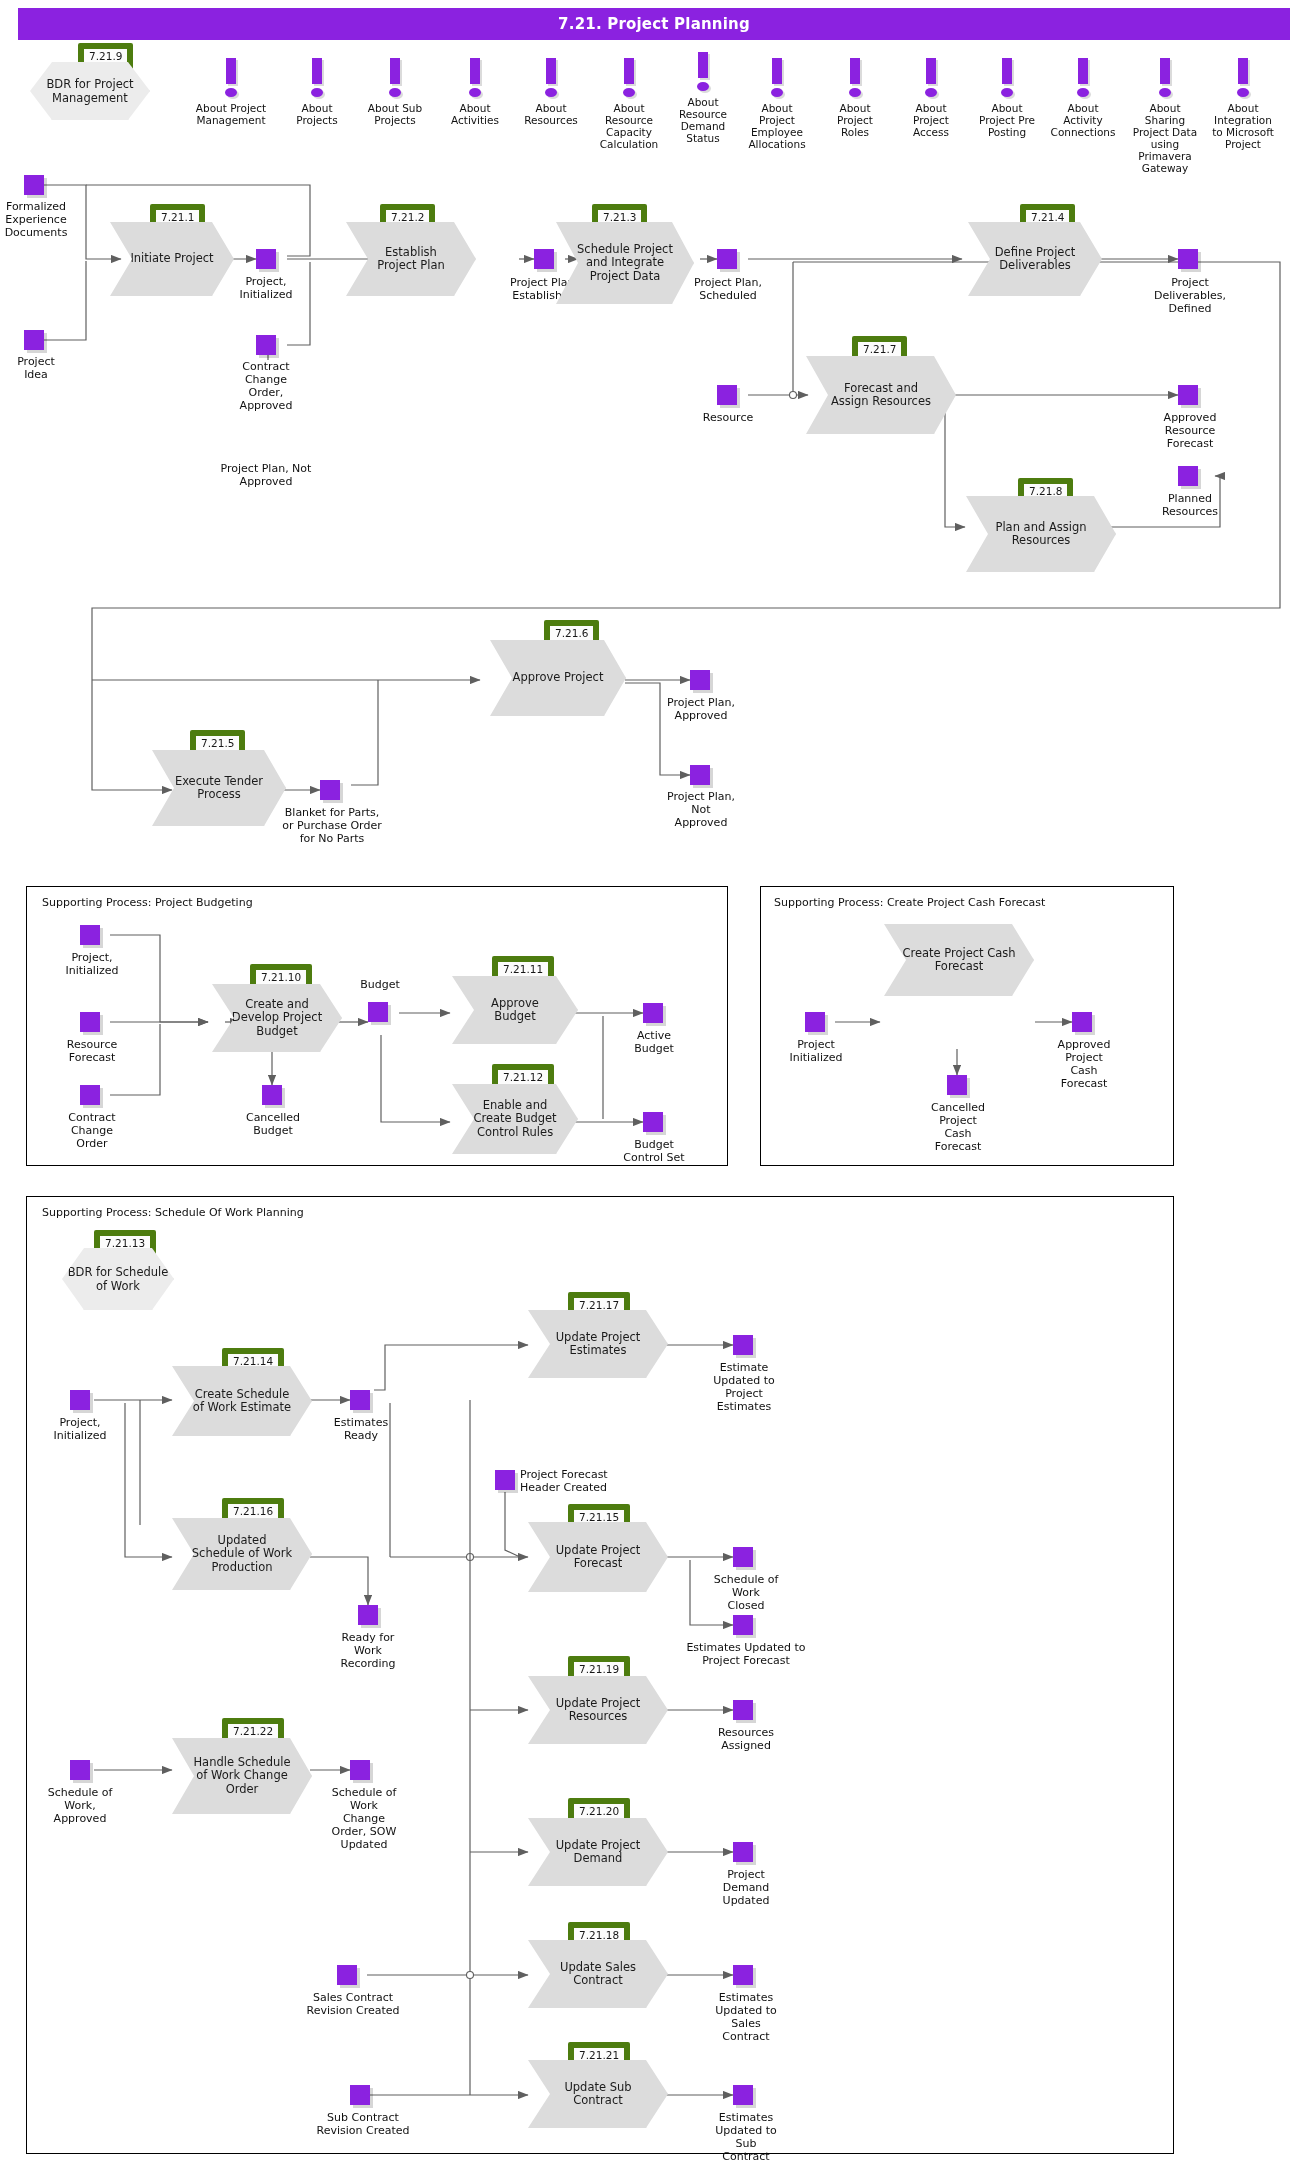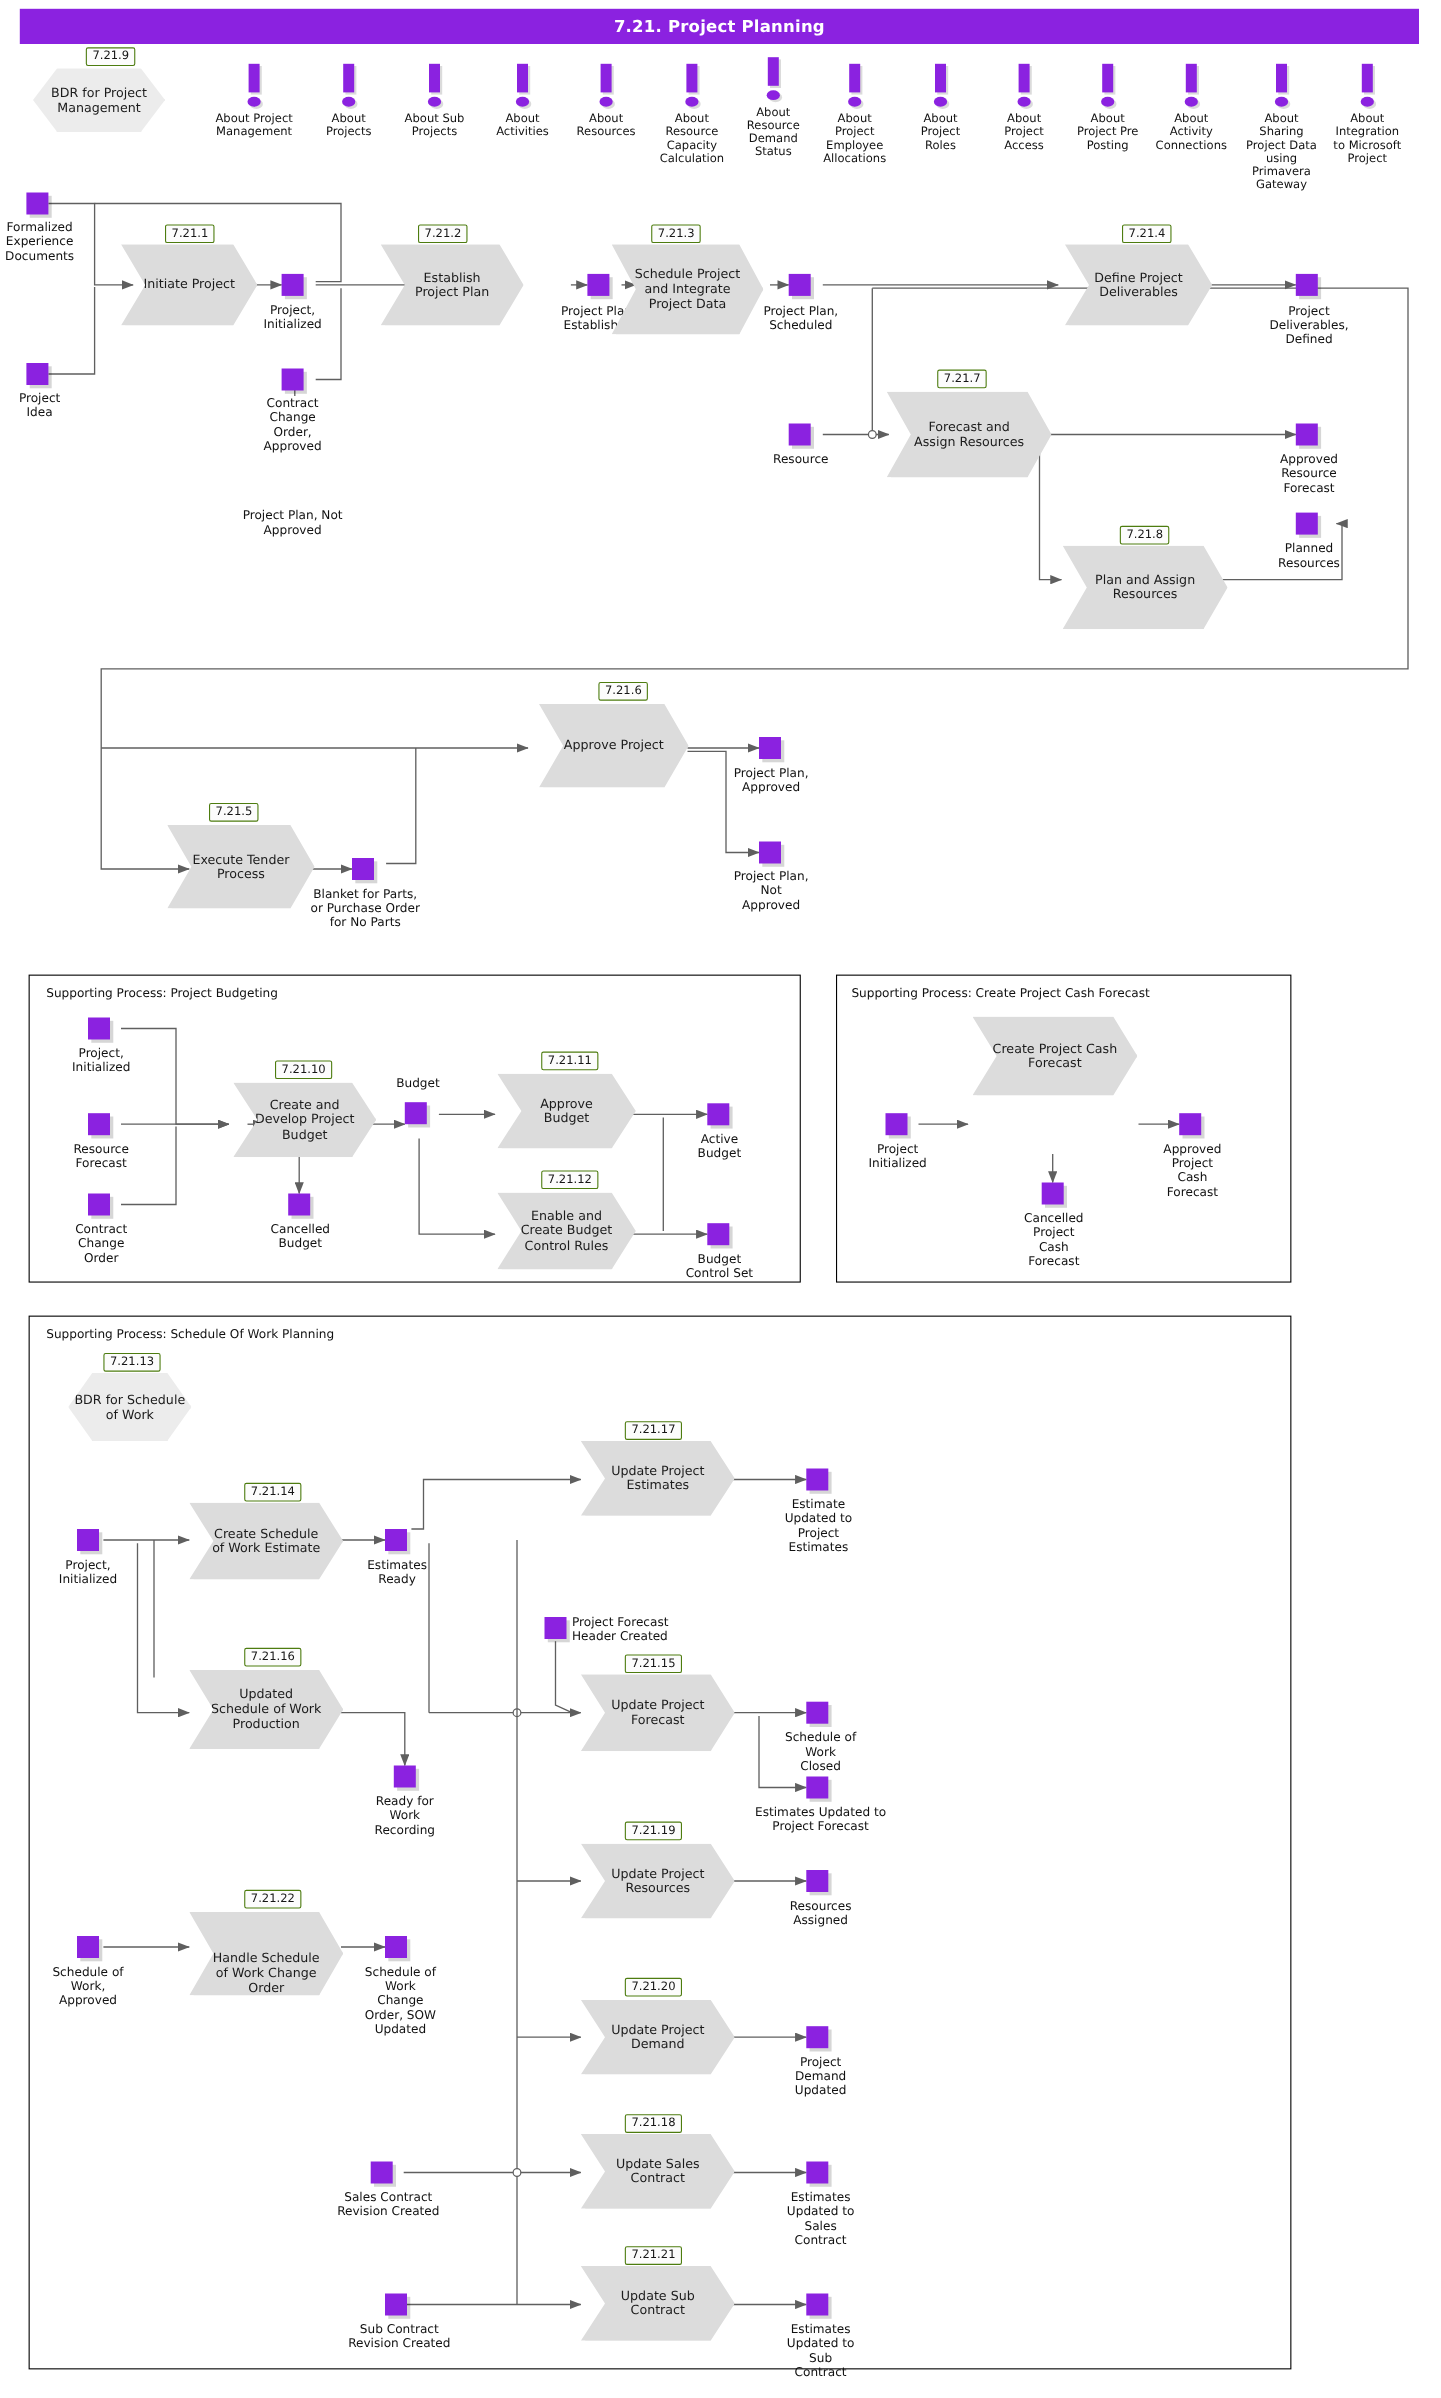--- a/index.html
+++ b/index.html
@@ -47,21 +47,21 @@
     display:flex;align-items:center;justify-content:center;
     clip-path:polygon(22px 0, calc(100% - 22px) 0, 100% 50%, calc(100% - 22px) 100%, 22px 100%, 0 50%);
     box-shadow:4px 4px 0 rgba(0,0,0,0.10);
     box-sizing:border-box;
   }
 
   
   .ref{
     position:absolute;
     background:#fcfcfc;
-    border:1px solid #4d7c0f;
+    border:6px solid #4d7c0f;
     border-radius:2px;
     font-size:10.5px;
     line-height:13px;
     padding:1px 5px 1px 5px;
     color:#161616;
     white-space:nowrap;
   }
 
   
   .sq{
@@ -646,21 +646,21 @@
   <div class="sq" style="left:733px;top:1700px;"></div>
   <div class="lbl" style="left:700px;top:1726px;width:92px;">Resources
 Assigned</div>
 
   <div class="sq" style="left:70px;top:1760px;"></div>
   <div class="lbl" style="left:34px;top:1786px;width:92px;">Schedule of
 Work,
 Approved</div>
 
   <div class="ref" style="left:222px;top:1718px;">7.21.22</div>
-  <div class="proc" style="left:172px;top:1738px;width:140px;height:76px;align-items:flex-end;">
+  <div class="proc" style="left:172px;top:1738px;width:140px;height:76px;">
     <span>Handle
 Schedule of
 Work Change
 Order</span>
   </div>
 
   <div class="sq" style="left:350px;top:1760px;"></div>
   <div class="lbl" style="left:320px;top:1786px;width:88px;">Schedule of
 Work
 Change

